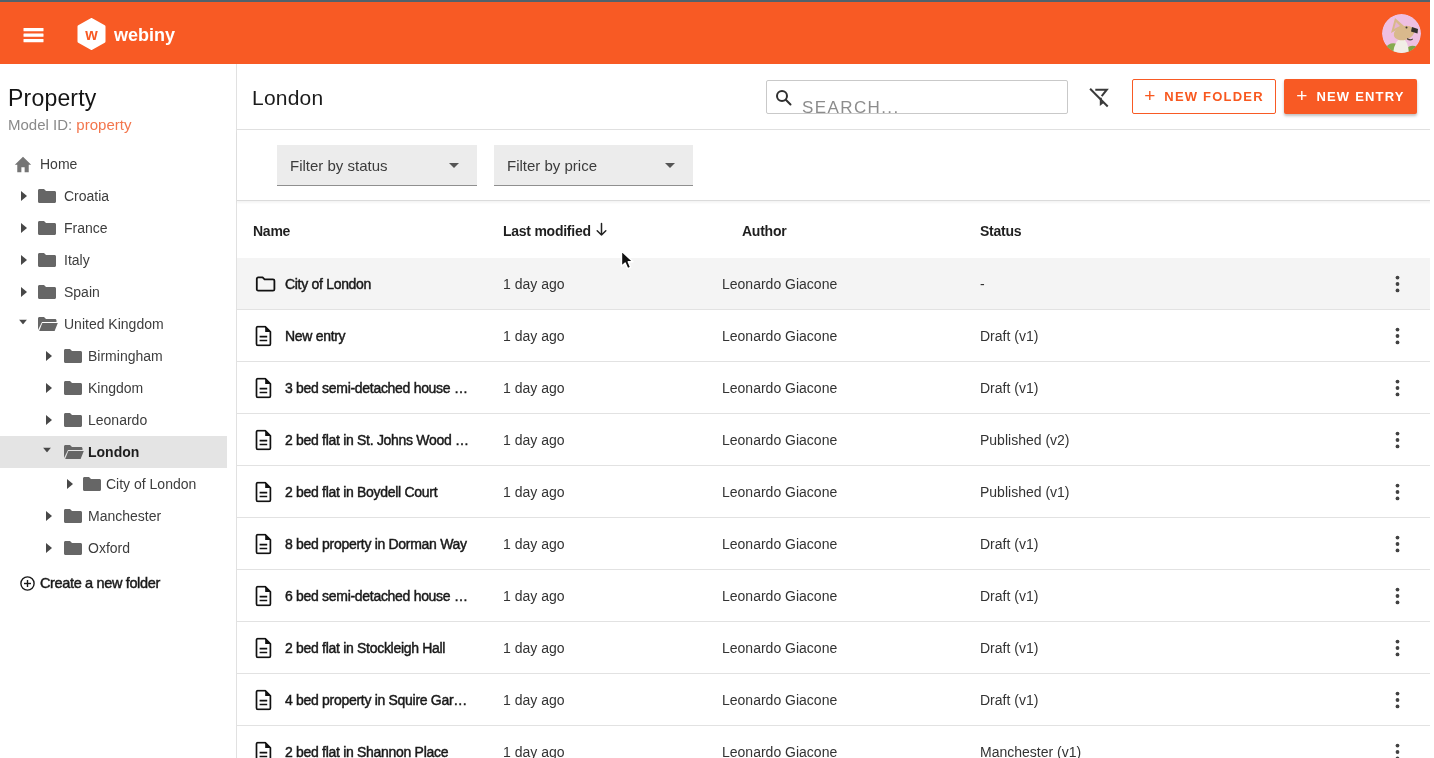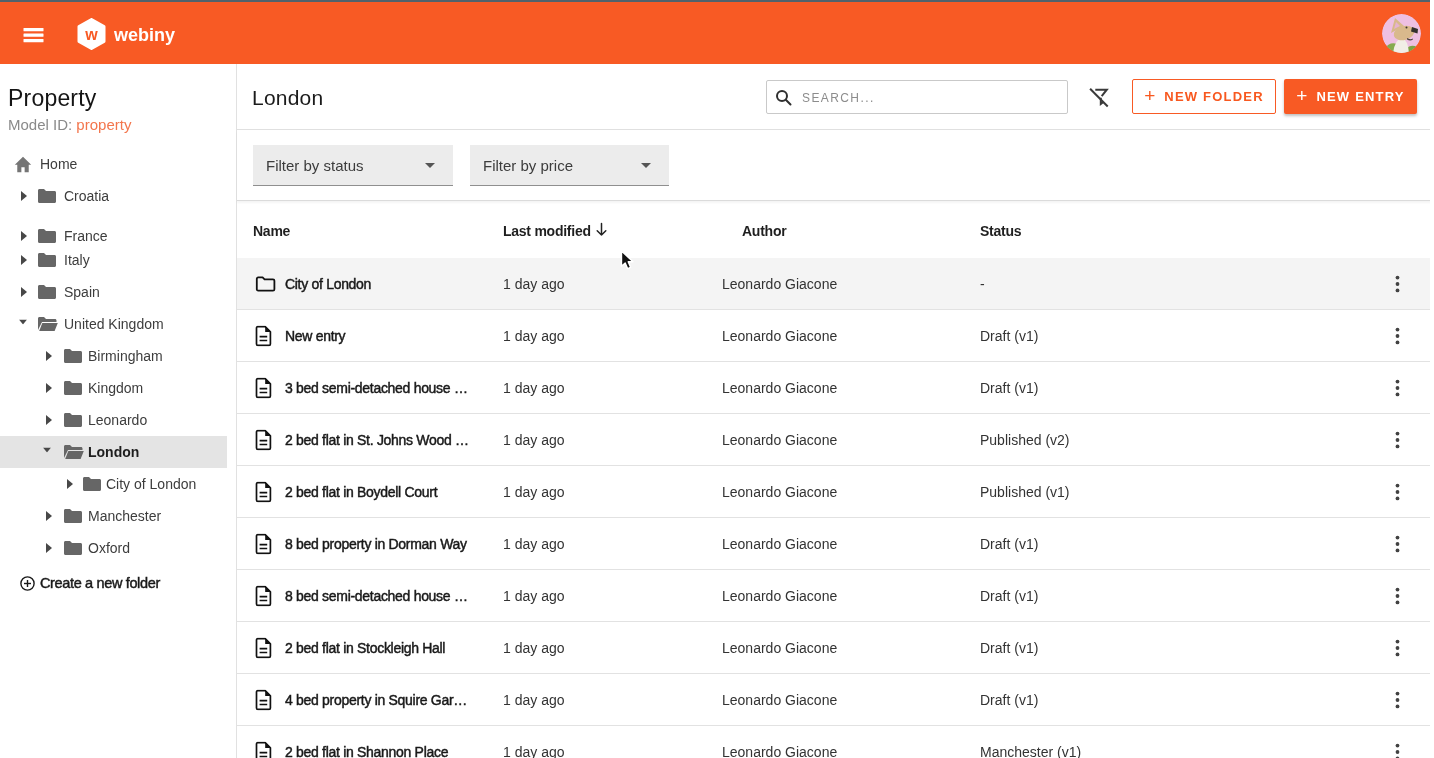--- a/index.html
+++ b/index.html
@@ -20,28 +20,28 @@
 .trow.sel { background:#e4e4e4; }
 .trow .lbl { position:absolute; top:50%; transform:translateY(-50%); white-space:nowrap; }
 .trow .ic { position:absolute; top:50%; transform:translateY(-50%); }
 .bold { font-weight:bold; color:#1d1d1d; }
 
 .createfolder { position:absolute; left:0; top:567px; height:32px; width:227px; font-size:14.5px; font-weight:normal; -webkit-text-stroke:0.45px #1a1a1a; letter-spacing:-0.35px; color:#1a1a1a; }
 
 .mhead { position:absolute; left:237px; top:64px; width:1197px; height:66px; background:#fff; border-bottom:1px solid #e0e0e0; }
 .london { position:absolute; left:252px; top:86px; font-size:21px; color:#1b1b1b; letter-spacing:0.2px; }
 .search { position:absolute; left:766px; top:80px; width:302px; height:34px; border:1px solid #c9c9c9; border-radius:2px; background:#fff; }
-.search .stext { position:absolute; left:35px; top:10px; font-size:12px; letter-spacing:1.4px; color:#8c8c8c; }
+.search .stext { position:absolute; left:35px; top:17px; font-size:17px; letter-spacing:1.4px; color:#8c8c8c; }
 .btn { position:absolute; top:79px; height:35px; border-radius:2px; font-size:13px; font-weight:bold; letter-spacing:1.2px; display:flex; align-items:center; justify-content:center; }
 .btnfolder { left:1132px; width:144px; background:#fff; border:1px solid #f85a24; color:#f8581f; }
 .btnentry { left:1284px; width:133px; background:#f85a24; color:#fff; box-shadow:0 2px 3px rgba(0,0,0,0.25); }
 .plus { font-size:19px; font-weight:normal; margin-right:9px; letter-spacing:0; position:relative; top:-1px; }
 
 .fband { position:absolute; left:237px; top:130px; width:1197px; height:71px; background:#fff; border-bottom:1px solid #dbdbdb; box-shadow:0 2px 2px rgba(0,0,0,0.045); }
-.fsel { position:absolute; top:145px; height:41px; background:#ececec; border-bottom:1px solid #8f8f8f; font-size:15px; color:#3c3c3c; }
+.fsel { position:absolute; top:145px; height:41px; background:#ececec; border-bottom:1px solid #8f8f8f; font-size:15px; color:#3c3c3c;margin-left:24px; }
 .fsel1 { left:253px; width:200px; }
 .fsel2 { left:470px; width:199px; }
 .fsel .st { position:absolute; left:13px; top:12px; }
 .fsel .arr { position:absolute; width:0; height:0; border-left:5px solid transparent; border-right:5px solid transparent; border-top:5px solid #555; top:18px; }
 
 .th { position:absolute; font-size:14px; font-weight:bold; color:#1f1f1f; top:223px; letter-spacing:-0.25px; }
 
 .row { position:absolute; left:237px; width:1197px; height:52px; border-bottom:1px solid #e2e2e2; background:#fff; }
 .row.gray { background:#f4f4f4; }
 .cell { position:absolute; top:50%; transform:translateY(-50%); font-size:14px; color:#333; white-space:nowrap; }
@@ -96,21 +96,21 @@
 </div>
 <div class="trow" style="top:180px">
     <svg class="ic" style="left:21px" width="6" height="10" viewBox="0 0 6 10">
       <polygon points="0,0 6,5 0,10" fill="#484848"></polygon>
     </svg>
     <svg class="ic" style="left:36px" width="22" height="20" viewBox="0 0 22 20">
       <path d="M2 4.5 C2 3.7 2.6 3 3.5 3 H8 L10 5 H18.5 C19.4 5 20 5.7 20 6.5 V15.5 C20 16.3 19.4 17 18.5 17 H3.5 C2.6 17 2 16.3 2 15.5 Z" fill="#666"></path>
     </svg>
     <span class="lbl" style="left:64px">Croatia</span>
   </div>
-<div class="trow" style="top:220px">
+<div class="trow" style="top:212px">
     <svg class="ic" style="left:21px" width="6" height="10" viewBox="0 0 6 10">
       <polygon points="0,0 6,5 0,10" fill="#484848"></polygon>
     </svg>
     <svg class="ic" style="left:36px" width="22" height="20" viewBox="0 0 22 20">
       <path d="M2 4.5 C2 3.7 2.6 3 3.5 3 H8 L10 5 H18.5 C19.4 5 20 5.7 20 6.5 V15.5 C20 16.3 19.4 17 18.5 17 H3.5 C2.6 17 2 16.3 2 15.5 Z" fill="#666"></path>
     </svg>
     <span class="lbl" style="left:64px">France</span>
   </div>
 <div class="trow" style="top:244px">
     <svg class="ic" style="left:21px" width="6" height="10" viewBox="0 0 6 10">
@@ -347,21 +347,21 @@
       <circle cx="2.5" cy="15.4" r="1.9" fill="#424242"></circle>
     </svg>
   </div>
 <div class="row" style="top:570px">
     <svg class="rowic" width="17" height="21" viewBox="0 0 17 21">
       <path d="M2.6 1.2 H10.2 L15.4 6.4 V18.4 C15.4 19.2 14.8 19.8 14 19.8 H2.9 C2.1 19.8 1.5 19.2 1.5 18.4 V2.6 C1.5 1.8 2.1 1.2 2.6 1.2 Z" fill="none" stroke="#111" stroke-width="1.7" stroke-linejoin="round"></path>
       <path d="M10.2 1.2 L15.4 6.4 H10.2 Z" fill="#111"></path>
       <line x1="4.6" y1="11.2" x2="12.2" y2="11.2" stroke="#111" stroke-width="1.7"></line>
       <line x1="4.6" y1="15" x2="12.2" y2="15" stroke="#111" stroke-width="1.7"></line>
     </svg>
-    <span class="cell cname">8 bed semi-detached house …</span>
+    <span class="cell cname">6 bed semi-detached house …</span>
     <span class="cell cmod">1 day ago</span>
     <span class="cell cauth">Leonardo Giacone</span>
     <span class="cell cstat">Draft (v1)</span>
     <svg class="dots" width="5" height="18" viewBox="0 0 5 18">
       <circle cx="2.5" cy="2.6" r="1.9" fill="#424242"></circle>
       <circle cx="2.5" cy="9" r="1.9" fill="#424242"></circle>
       <circle cx="2.5" cy="15.4" r="1.9" fill="#424242"></circle>
     </svg>
   </div>
 <div class="row" style="top:622px">

